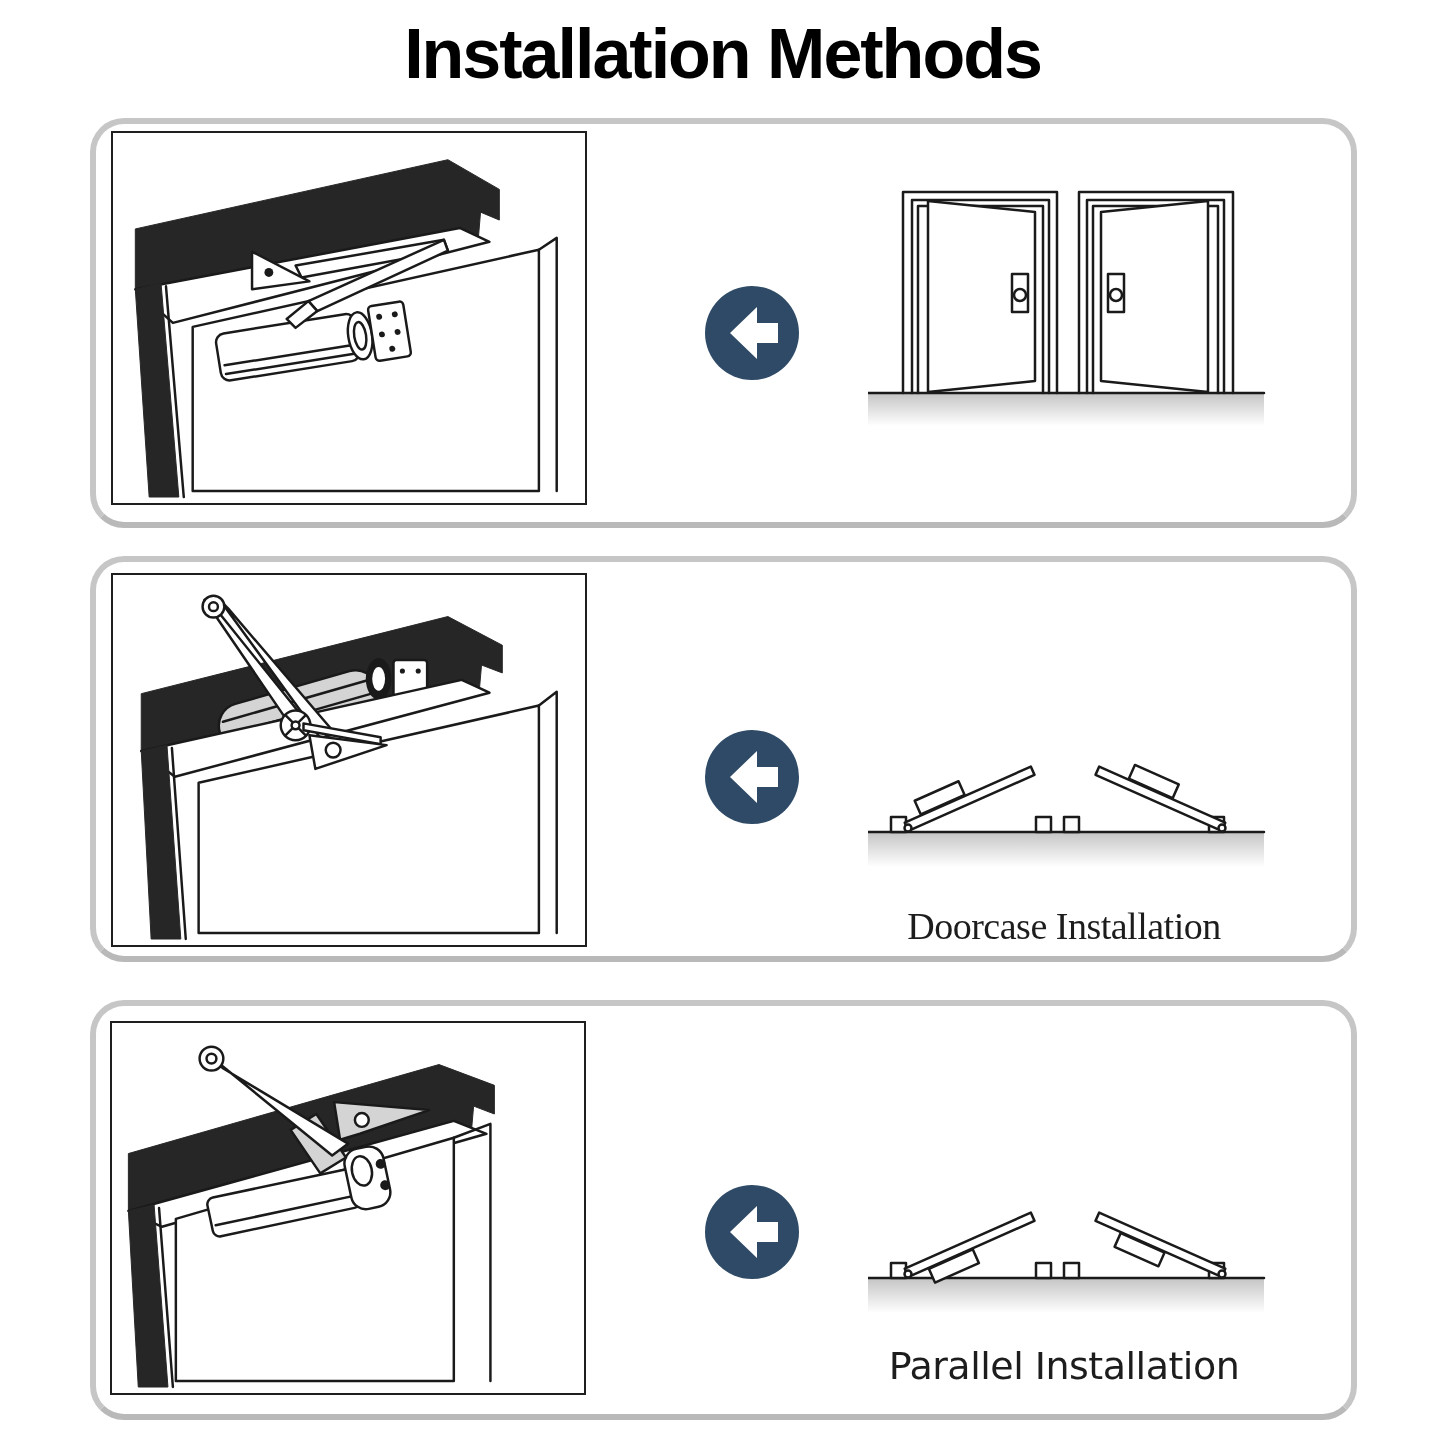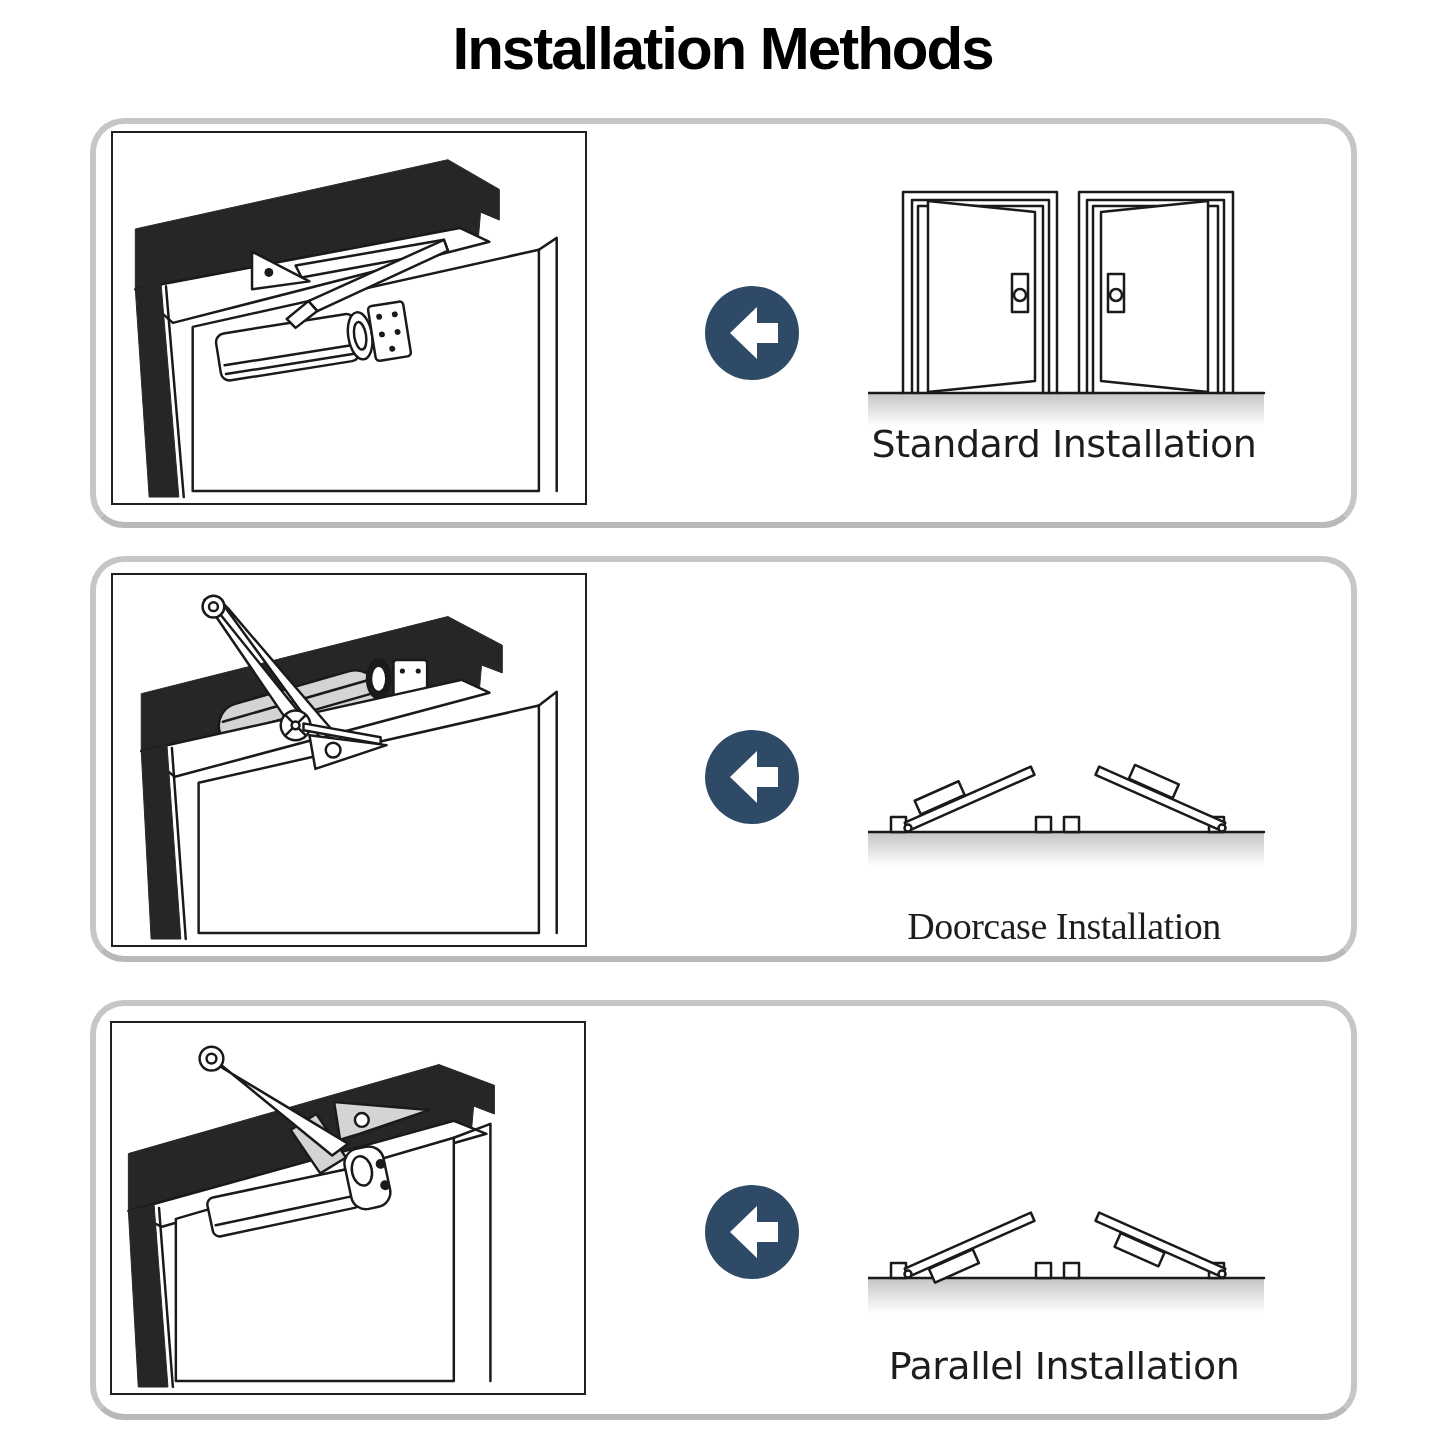--- a/index.html
+++ b/index.html
@@ -1,19 +1,19 @@
 <!DOCTYPE html>
 <html style="--accent: #2e4a66; --panel-border: #c6c6c6; --caption: #1d1d1d;"><head>
 <meta charset="utf-8">
 <style>
   html,body{margin:0;padding:0;background:#ffffff;}
   .stage{position:relative;width:1445px;height:1445px;background:#fff;overflow:hidden;
          font-family:"Liberation Sans",sans-serif;}
   .title{position:absolute;top:14px;left:0;width:100%;text-align:center;
-         font-weight:800;font-size:60px;letter-spacing:-2px;color:#000;}
+         font-weight:800;font-size:70px;letter-spacing:-2px;color:#000;}
   .panel{position:absolute;left:90px;width:1267px;background:#fff;box-sizing:border-box;
          border:6px solid var(--panel-border,#c6c6c6);border-bottom-color:#b9b9b9;
          border-radius:34px;}
   .panel-1{top:118px;height:410px;}
   .panel-2{top:556px;height:406px;}
   .panel-3{top:1000px;height:420px;}
   .illus{position:absolute;width:472px;height:370px;border:2px solid #1f1f1f;background:#fff;}
   .illus svg{display:block;}
   .badge{position:absolute;width:94px;height:94px;color:var(--accent,#2e4a66);}
   .diagram{position:absolute;}
@@ -98,21 +98,20 @@
 
         <polyline class="ln" points="211,205 211,4 365,4 365,205" stroke-width="3"></polyline>
         <polyline class="ln" points="219,205 219,12 356,12 356,205" stroke-width="2"></polyline>
         <polyline class="ln" points="225,205 225,18 350,18 350,205" stroke-width="2"></polyline>
         <polygon class="wt" points="340,13 233,24 233,193 340,204"></polygon>
         <rect class="wt" x="240" y="86" width="16" height="38" stroke-width="2"></rect>
         <circle class="wt" cx="248" cy="107" r="6" stroke-width="2"></circle>
       </svg>
     </div>
 
-    <div class="caption" style="top:298px;">Standard Installation</div>
   </div>
 
   <div class="panel panel-2">
 
     <div class="illus" style="left:15px;top:11px;">
       <svg width="468" height="366" viewBox="0 0 472 370">
 
         <polygon class="dk" points="28,120 338,42 393,71 393,99 372,91 370,114 352,106 28,178"></polygon>
 
         <g transform="rotate(-16 190 135)">

